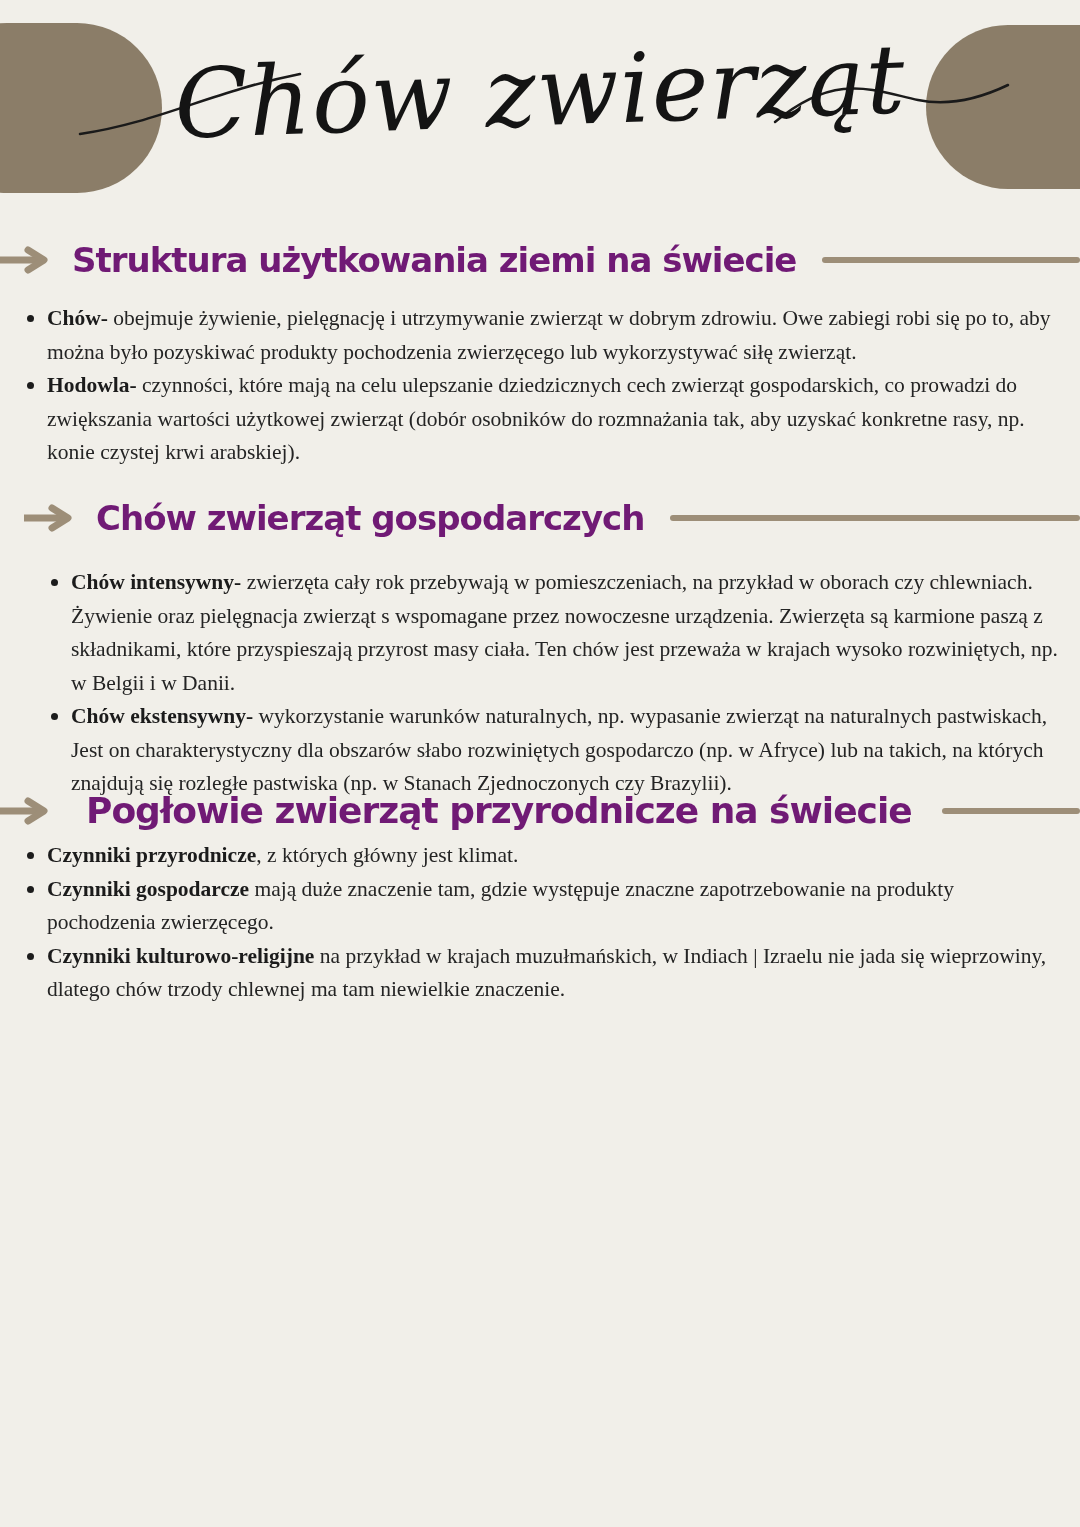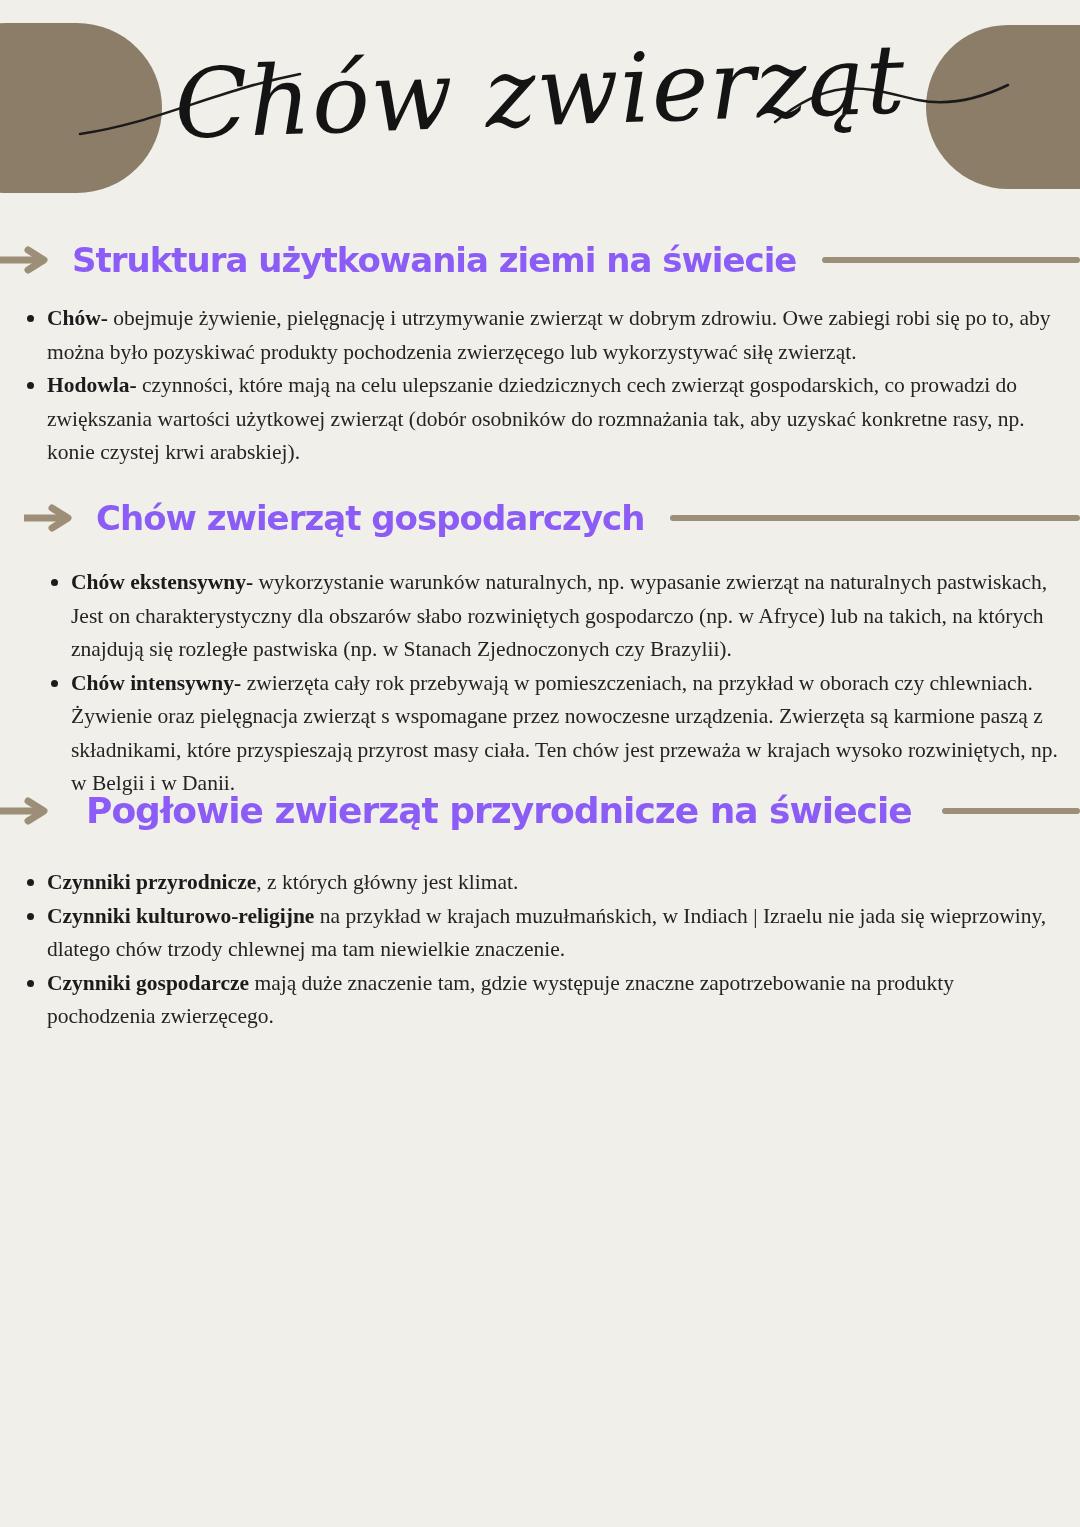--- a/index.html
+++ b/index.html
@@ -36,41 +36,41 @@
   .sec-3 { top:790px; }
 
   .sec-head { display:flex; align-items:center; }
   .arrow-icon { flex:0 0 auto; width:50px; height:28px; }
   .heading {
     margin:0 0 0 22px;
     font-family:"DejaVu Sans", sans-serif;
     font-weight:bold;
     font-size:34px;
     letter-spacing:-1px;
-    color:#8b5cf6;
+    color:#701a75;
     white-space:nowrap;
     text-align:right;
   }
   .sec-3 .heading { margin-left:36px; font-size:36px; }
   .rule {
     flex:1 1 auto;
     height:6px;
     background:#9d8e78;
     margin-left:26px;
     border-radius:3px;
   }
   .sec-3 .rule { margin-left:30px; }
 
   .bullets {
     list-style:none;
     margin:22px 0 0 0;
     padding:0 16px 0 25px;
   }
   .sec-2 .bullets { margin-top:28px; }
-  .sec-3 .bullets { margin-top:35px; }
+  .sec-3 .bullets { margin-top:8px; }
   .bullets li {
     position:relative;
     padding-left:22px;
     font-size:21.5px;
     line-height:33.5px;
     color:#242424;
   }
   .bullets li::before {
     content:"";
     position:absolute;
@@ -112,32 +112,32 @@
 <section class="section sec-2">
   <div class="sec-head">
     <svg class="arrow-icon" viewBox="0 0 50 28" fill="none" xmlns="http://www.w3.org/2000/svg">
       <path d="M 0 14 H 36" stroke="#9d8e78" stroke-width="7" stroke-linecap="round"></path>
       <path d="M 28 4 L 44 14 L 28 24" stroke="#9d8e78" stroke-width="7" stroke-linecap="round" stroke-linejoin="round"></path>
     </svg>
     <h2 class="heading">Chów zwierząt gospodarczych</h2>
     <div class="rule"></div>
   </div>
   <ul class="bullets">
+    <li><span class="lead">Chów intensywny-</span><span> zwierzęta cały rok przebywają w pomieszczeniach, na przykład w oborach czy chlewniach. Żywienie oraz pielęgnacja zwierząt s wspomagane przez nowoczesne urządzenia. Zwierzęta są karmione paszą z składnikami, które przyspieszają przyrost masy ciała. Ten chów jest przeważa w krajach wysoko rozwiniętych, np. w Belgii i w Danii.</span></li>
     <li><span class="lead">Chów ekstensywny-</span><span> wykorzystanie warunków naturalnych, np. wypasanie zwierząt na naturalnych pastwiskach, Jest on charakterystyczny dla obszarów słabo rozwiniętych gospodarczo (np. w Afryce) lub na takich, na których znajdują się rozległe pastwiska (np. w Stanach Zjednoczonych czy Brazylii).</span></li>
-    <li><span class="lead">Chów intensywny-</span><span> zwierzęta cały rok przebywają w pomieszczeniach, na przykład w oborach czy chlewniach. Żywienie oraz pielęgnacja zwierząt s wspomagane przez nowoczesne urządzenia. Zwierzęta są karmione paszą z składnikami, które przyspieszają przyrost masy ciała. Ten chów jest przeważa w krajach wysoko rozwiniętych, np. w Belgii i w Danii.</span></li>
   </ul>
 </section>
 
 <section class="section sec-3">
   <div class="sec-head">
     <svg class="arrow-icon" viewBox="0 0 50 28" fill="none" xmlns="http://www.w3.org/2000/svg">
       <path d="M 0 14 H 36" stroke="#9d8e78" stroke-width="7" stroke-linecap="round"></path>
       <path d="M 28 4 L 44 14 L 28 24" stroke="#9d8e78" stroke-width="7" stroke-linecap="round" stroke-linejoin="round"></path>
     </svg>
     <h2 class="heading">Pogłowie zwierząt przyrodnicze na świecie</h2>
     <div class="rule"></div>
   </div>
   <ul class="bullets">
     <li><span class="lead">Czynniki przyrodnicze</span><span>, z których główny jest klimat.</span></li>
+    <li><span class="lead">Czynniki gospodarcze</span><span> mają duże znaczenie tam, gdzie występuje znaczne zapotrzebowanie na produkty pochodzenia zwierzęcego.</span></li>
     <li><span class="lead">Czynniki kulturowo-religijne</span><span> na przykład w krajach muzułmańskich, w Indiach | Izraelu nie jada się wieprzowiny, dlatego chów trzody chlewnej ma tam niewielkie znaczenie.</span></li>
-    <li><span class="lead">Czynniki gospodarcze</span><span> mają duże znaczenie tam, gdzie występuje znaczne zapotrzebowanie na produkty pochodzenia zwierzęcego.</span></li>
   </ul>
 </section>
 
 </body></html>

